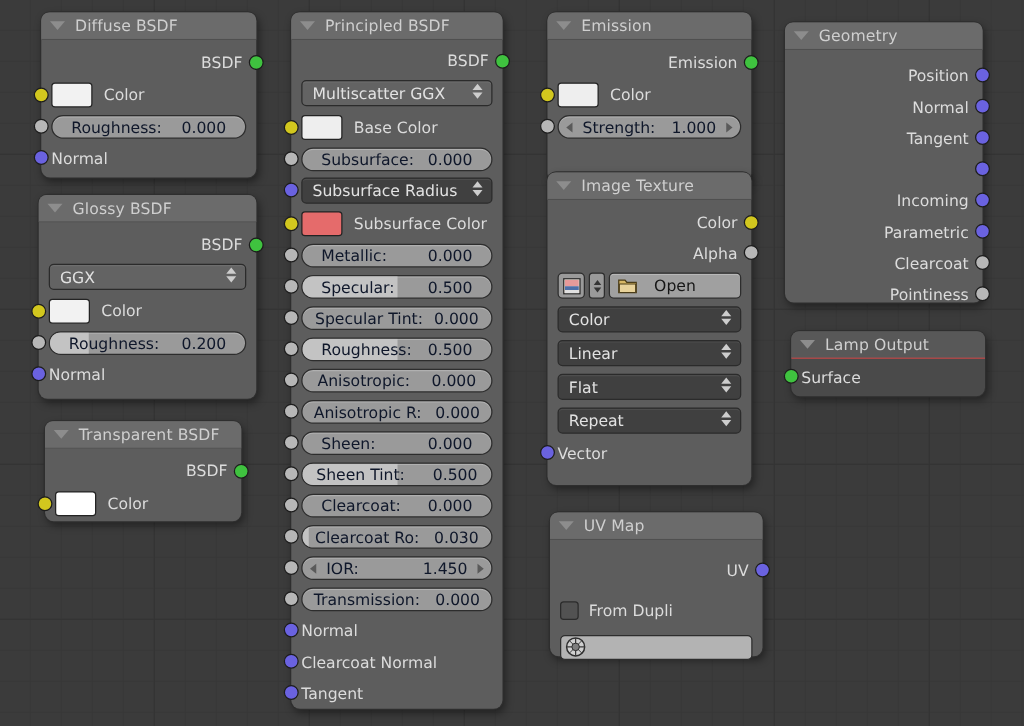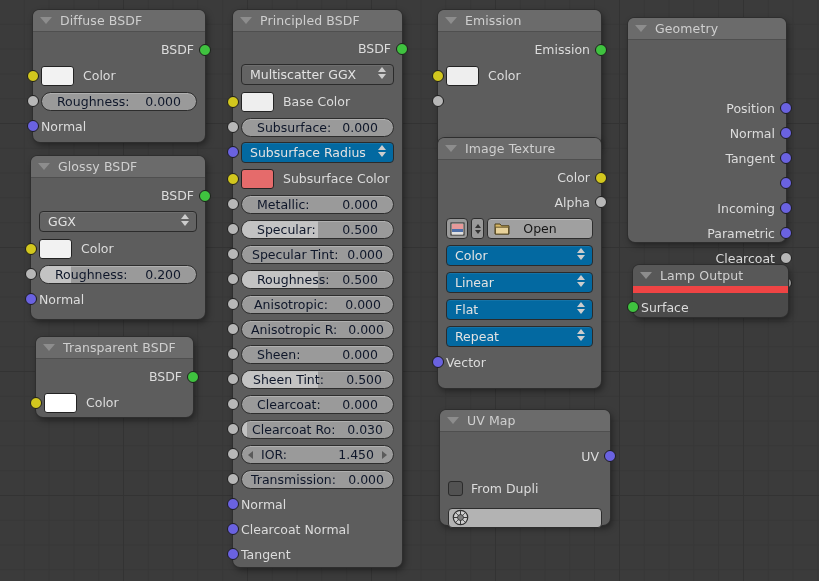--- a/index.html
+++ b/index.html
@@ -26,21 +26,21 @@
   }
   .node.dark{background:#4a4a4a;}
   .node-head{
     height:21px;line-height:21px;
     border-radius:6px 6px 0 0;
     background:#6b6b6b;
     display:flex;align-items:center;
     padding-left:7px;
     border-bottom:1px solid #4f4f4f;
   }
-  .node.dark .node-head{background:#585858;border-bottom:7px solid #ef4444;}
+  .node.dark .node-head{background:#585858;border-bottom:1px solid #ef4444;}
   .tri{
     width:0;height:0;
     border-left:6px solid transparent;border-right:6px solid transparent;
     border-top:7px solid #8d8d8d;
     margin-right:8px;flex:none;
   }
   .node-title{font-size:12.5px;color:#cfcfcf;letter-spacing:.1px;}
   .body{padding:5px 8px 9px 8px;position:relative;}
 
   
@@ -88,21 +88,21 @@
   .arw{
     position:absolute;top:50%;margin-top:-4px;
     width:0;height:0;border-top:4.5px solid transparent;border-bottom:4.5px solid transparent;
   }
   .arw.l{left:6px;border-right:5px solid #5a5a5a;}
   .arw.r{right:6px;border-left:5px solid #5a5a5a;}
 
   
   .dropdown{
     position:relative;height:21px;border-radius:4px;
-    background:#0369a1;border:1px solid #2b2b2b;box-sizing:border-box;
+    background:#404040;border:1px solid #2b2b2b;box-sizing:border-box;
     width:100%;display:flex;align-items:center;padding-left:8px;
     font-size:12.5px;color:#e2e2e2;
     box-shadow:inset 0 1px 0 rgba(255,255,255,.07);
   }
   .dropdown.light{background:#636363;}
   .dd-arrows{
     position:absolute;right:7px;top:50%;margin-top:-8px;
     display:flex;flex-direction:column;gap:2px;
   }
   .dd-arrows i{
@@ -439,20 +439,28 @@
       <span class="out-label">Emission</span>
       <span class="sock s-shader" style="right:-14px;top:7px;"></span>
     </div>
     <div class="row tall">
       <span class="sock s-color" style="left:-14px;top:8px;"></span>
       <span class="swatch" style="background:#eeeeee;"></span>
       <span class="in-label">Color</span>
     </div>
     <div class="row">
       <span class="sock s-value" style="left:-14px;top:6px;"></span>
+      <span class="slider arrows">
+        <span class="arw l"></span>
+        <span class="arw r"></span>
+        <span class="txt">
+          <span>Strength:</span>
+          <span>1.000</span>
+        </span>
+      </span>
     </div>
   </div>
 </div>
 
 <div class="node" style="left:438px;top:138px;width:163px;height:250px;">
   <div class="node-head">
     <span class="tri"></span>
     <span class="node-title">Image Texture</span>
   </div>
   <div class="body">
@@ -560,21 +568,21 @@
       </span>
     </div>
   </div>
 </div>
 
 <div class="node" style="left:628px;top:18px;width:158px;height:224px;">
   <div class="node-head">
     <span class="tri"></span>
     <span class="node-title">Geometry</span>
   </div>
-  <div class="body" style="padding-top:8px;margin-top:48px;">
+  <div class="body" style="padding-top:8px;">
     <div class="row">
       <span class="out-label">Position</span>
       <span class="sock s-vector" style="right:-14px;top:6px;"></span>
     </div>
     <div class="row">
       <span class="out-label">Normal</span>
       <span class="sock s-vector" style="right:-14px;top:6px;"></span>
     </div>
     <div class="row">
       <span class="out-label">Tangent</span>

